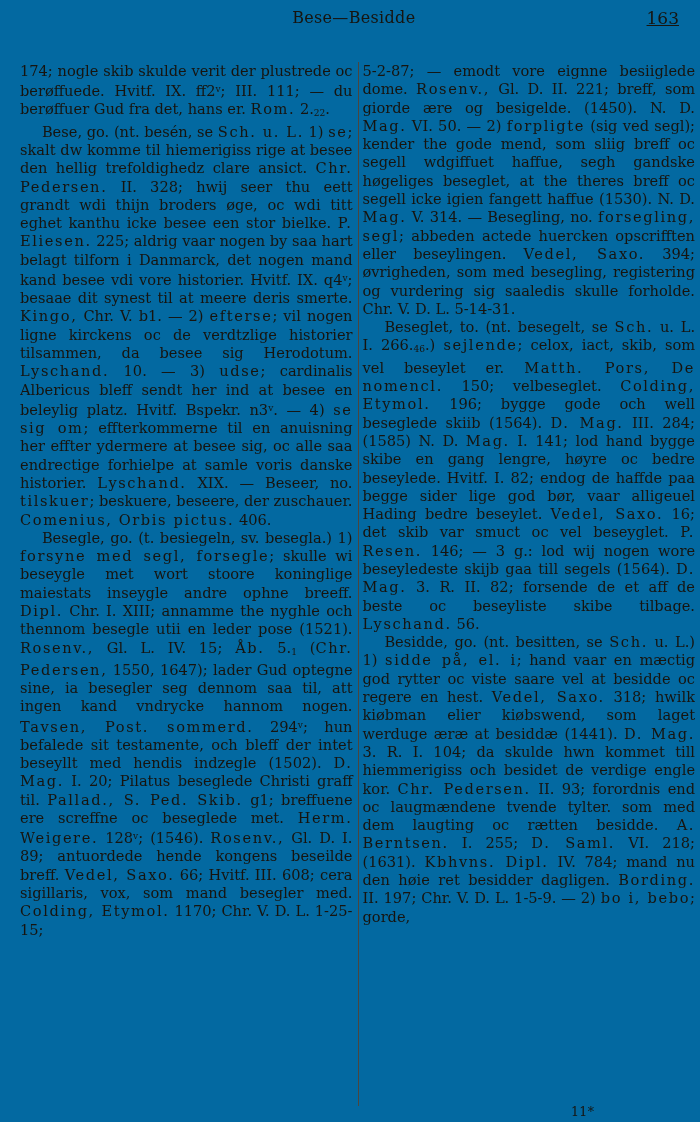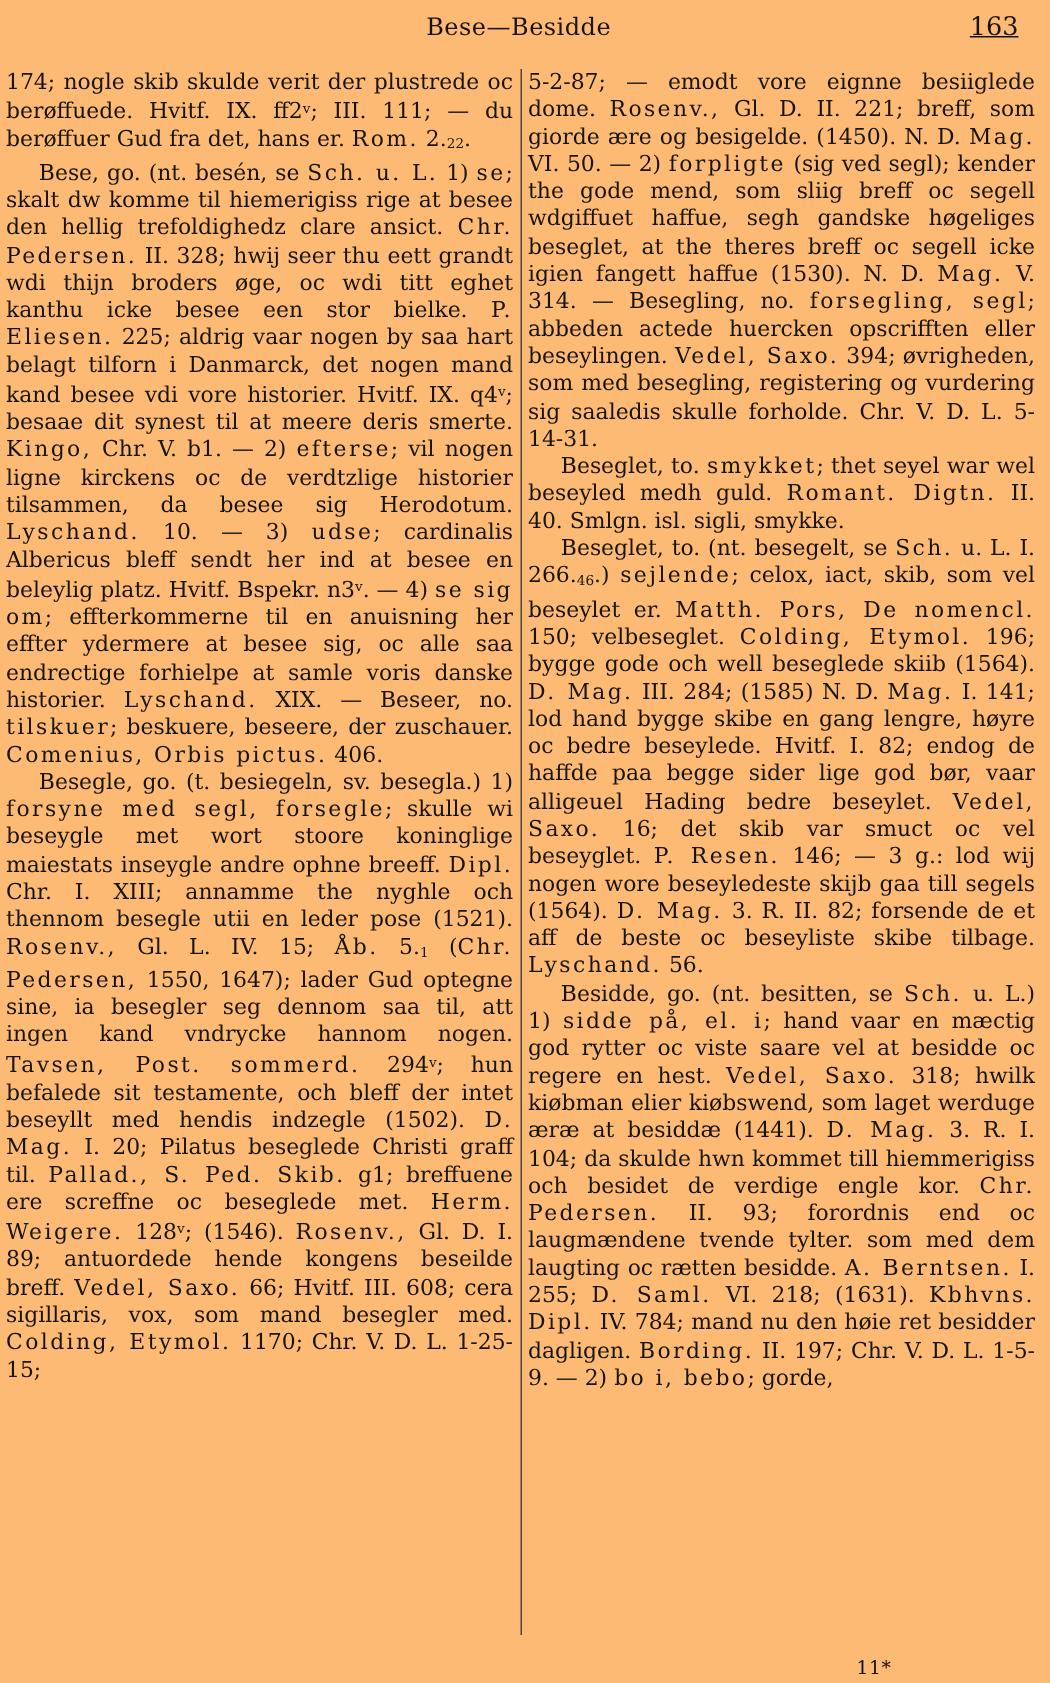--- a/index.html
+++ b/index.html
@@ -4,25 +4,25 @@
 <style>
   html, body {
     margin: 0;
     padding: 0;
     background: #ffffff;
   }
   .page {
     position: relative;
     width: 700px;
     height: 1122px;
-    background: #fdba74;
+    background: #0369a1;
     color: #17140f;
     font-family: "DejaVu Serif", "Liberation Serif", serif;
     box-sizing: border-box;
-    padding: 8px 5px 0 4px;
+    padding: 8px 5px 0 20px;
     overflow: hidden;
   }
   .header {
     position: relative;
     height: 26px;
     font-size: 16px;
   }
   .running-head {
     position: absolute;
     left: 50%;
@@ -32,21 +32,21 @@
   }
   .page-number {
     position: absolute;
     right: 16px;
     top: 0;
     font-size: 17px;
     text-decoration: underline;
   }
   .columns {
     display: flex;
-    margin-top: 12px;
+    margin-top: 28px;
     height: 1044px;
     overflow: hidden;
   }
   .column {
     width: 338px;
     text-align: justify;
     font-size: 14.6px;
     line-height: 18.3px;
     hyphens: none;
   }
@@ -81,19 +81,18 @@
   </div>
   <div class="columns">
     <div class="column">
         <p class="para"><span>174; nogle skib skulde verit der plustrede oc berøffuede. Hvitf. IX. ff2</span><span class="sup">v</span><span>; III. 111; — du berøffuer Gud fra det, hans er. </span><span class="sp">Rom.</span><span> 2.</span><span class="sub">22</span><span>.</span></p>
         <p class="para indent"><span class="b">Bese</span><span>, go. (nt. besén, se </span><span class="sp">Sch. u. L.</span><span> 1) </span><span class="sp">se</span><span>; skalt dw komme til hiemerigiss rige at besee den hellig trefoldighedz clare ansict. </span><span class="sp">Chr. Pedersen.</span><span> II. 328; hwij seer thu eett grandt wdi thijn broders øge, oc wdi titt eghet kanthu icke besee een stor bielke. </span><span class="sp">P. Eliesen.</span><span> 225; aldrig vaar nogen by saa hart belagt tilforn i Danmarck, det nogen mand kand besee vdi vore historier. Hvitf. IX. q4</span><span class="sup">v</span><span>; besaae dit synest til at meere deris smerte. </span><span class="sp">Kingo,</span><span> Chr. V. b1. — 2) </span><span class="sp">efterse</span><span>; vil nogen ligne kirckens oc de verdtzlige historier tilsammen, da besee sig Herodotum. </span><span class="sp">Lyschand.</span><span> 10. — 3) </span><span class="sp">udse</span><span>; cardinalis Albericus bleff sendt her ind at besee en beleylig platz. Hvitf. Bspekr. n3</span><span class="sup">v</span><span>. — 4) </span><span class="sp">se sig om</span><span>; effterkommerne til en anuisning her effter ydermere at besee sig, oc alle saa endrectige forhielpe at samle voris danske historier. </span><span class="sp">Lyschand.</span><span> XIX. — </span><span class="b">Beseer</span><span>, no. </span><span class="sp">tilskuer</span><span>; beskuere, beseere, der zuschauer. </span><span class="sp">Comenius, Orbis pictus.</span><span> 406.</span></p>
         <p class="para indent"><span class="b">Besegle</span><span>, go. (t. besiegeln, sv. besegla.) 1) </span><span class="sp">forsyne med segl, forsegle</span><span>; skulle wi beseygle met wort stoore koninglige maiestats inseygle andre ophne breeff. </span><span class="sp">Dipl.</span><span> Chr. I. XIII; annamme the nyghle och thennom besegle utii en leder pose (1521). </span><span class="sp">Rosenv.,</span><span> Gl. L. IV. 15; </span><span class="sp">Åb.</span><span> 5.</span><span class="sub">1</span><span> (</span><span class="sp">Chr. Pedersen,</span><span> 1550, 1647); lader Gud optegne sine, ia besegler seg dennom saa til, att ingen kand vndrycke hannom nogen. </span><span class="sp">Tavsen, Post. sommerd.</span><span> 294</span><span class="sup">v</span><span>; hun befalede sit testamente, och bleff der intet beseyllt med hendis indzegle (1502). </span><span class="sp">D. Mag.</span><span> I. 20; Pilatus beseglede Christi graff til. </span><span class="sp">Pallad., S. Ped. Skib.</span><span> g1; breffuene ere screffne oc beseglede met. </span><span class="sp">Herm. Weigere.</span><span> 128</span><span class="sup">v</span><span>; (1546). </span><span class="sp">Rosenv.,</span><span> Gl. D. I. 89; antuordede hende kongens beseilde breff. </span><span class="sp">Vedel, Saxo.</span><span> 66; Hvitf. III. 608; cera sigillaris, vox, som mand besegler med. </span><span class="sp">Colding, Etymol.</span><span> 1170; Chr. V. D. L. 1-25-15;</span></p>
       </div>
     <div class="column-rule"></div>
     <div class="column">
         <p class="para"><span>5-2-87; — emodt vore eignne besiiglede dome. </span><span class="sp">Rosenv.,</span><span> Gl. D. II. 221; breff, som giorde ære og besigelde. (1450). N. D. </span><span class="sp">Mag.</span><span> VI. 50. — 2) </span><span class="sp">forpligte</span><span> (sig ved segl); kender the gode mend, som sliig breff oc segell wdgiffuet haffue, segh gandske høgeliges beseglet, at the theres breff oc segell icke igien fangett haffue (1530). N. D. </span><span class="sp">Mag.</span><span> V. 314. — </span><span class="b">Besegling</span><span>, no. </span><span class="sp">forsegling, segl</span><span>; abbeden actede huercken opscrifften eller beseylingen. </span><span class="sp">Vedel, Saxo.</span><span> 394; øvrigheden, som med besegling, registering og vurdering sig saaledis skulle forholde. Chr. V. D. L. 5-14-31.</span></p>
-        <p class="para indent"><span class="b">Beseglet</span><span>, to. </span><span class="sp">smykket</span><span>; thet seyel war wel beseyled medh guld. </span><span class="sp">Romant. Digtn.</span><span> II. 40. Smlgn. isl. sigli, smykke.</span></p>
         <p class="para indent"><span class="b">Beseglet</span><span>, to. (nt. besegelt, se </span><span class="sp">Sch.</span><span> u. L. I. 266.</span><span class="sub">46</span><span>.) </span><span class="sp">sejlende</span><span>; celox, iact, skib, som vel beseylet er. </span><span class="sp">Matth. Pors, De nomencl.</span><span> 150; velbeseglet. </span><span class="sp">Colding, Etymol.</span><span> 196; bygge gode och well beseglede skiib (1564). </span><span class="sp">D. Mag.</span><span> III. 284; (1585) N. D. </span><span class="sp">Mag.</span><span> I. 141; lod hand bygge skibe en gang lengre, høyre oc bedre beseylede. Hvitf. I. 82; endog de haffde paa begge sider lige god bør, vaar alligeuel Hading bedre beseylet. </span><span class="sp">Vedel, Saxo.</span><span> 16; det skib var smuct oc vel beseyglet. </span><span class="sp">P. Resen.</span><span> 146; — 3 g.: lod wij nogen wore beseyledeste skijb gaa till segels (1564). </span><span class="sp">D. Mag.</span><span> 3. R. II. 82; forsende de et aff de beste oc beseyliste skibe tilbage. </span><span class="sp">Lyschand.</span><span> 56.</span></p>
         <p class="para indent"><span class="b">Besidde</span><span>, go. (nt. besitten, se </span><span class="sp">Sch.</span><span> u. L.) 1) </span><span class="sp">sidde på, el. i</span><span>; hand vaar en mæctig god rytter oc viste saare vel at besidde oc regere en hest. </span><span class="sp">Vedel, Saxo.</span><span> 318; hwilk kiøbman elier kiøbswend, som laget werduge æræ at besiddæ (1441). </span><span class="sp">D. Mag.</span><span> 3. R. I. 104; da skulde hwn kommet till hiemmerigiss och besidet de verdige engle kor. </span><span class="sp">Chr. Pedersen.</span><span> II. 93; forordnis end oc laugmændene tvende tylter. som med dem laugting oc rætten besidde. </span><span class="sp">A. Berntsen.</span><span> I. 255; </span><span class="sp">D. Saml.</span><span> VI. 218; (1631). </span><span class="sp">Kbhvns. Dipl.</span><span> IV. 784; mand nu den høie ret besidder dagligen. </span><span class="sp">Bording.</span><span> II. 197; Chr. V. D. L. 1-5-9. — 2) </span><span class="sp">bo i, bebo</span><span>; gorde,</span></p>
       </div>
   </div>
   <div class="footer">11*</div>
 </div>
 
 </body></html>

